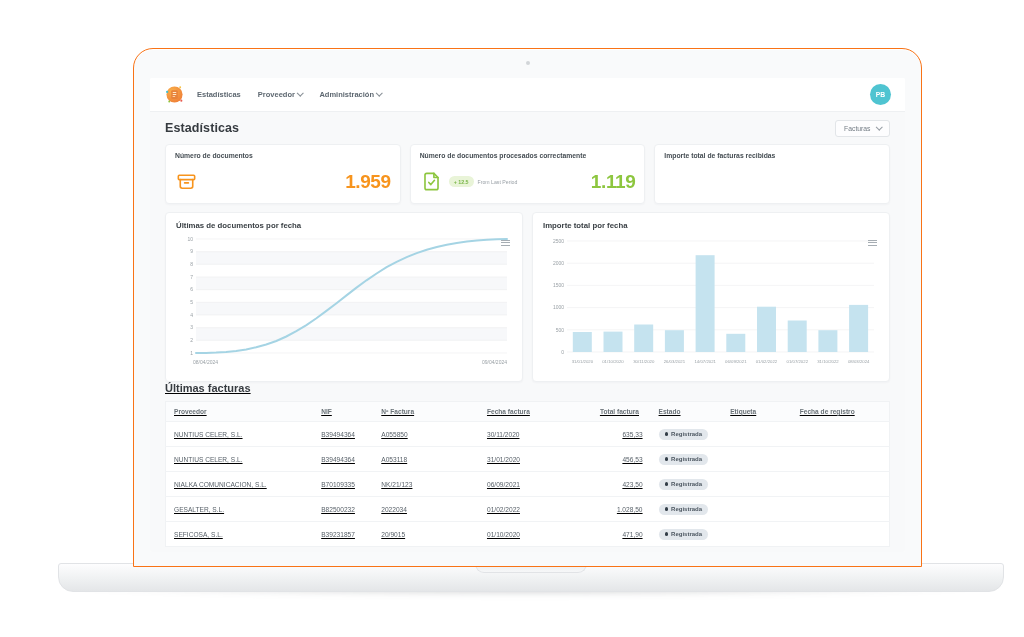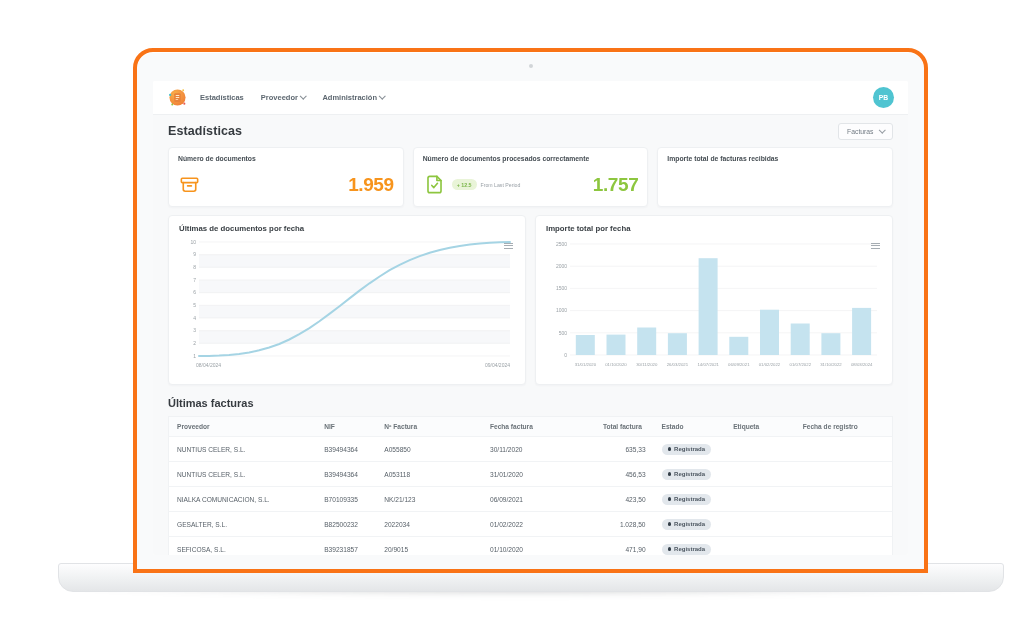--- a/index.html
+++ b/index.html
@@ -3,21 +3,21 @@
 <meta charset="utf-8">
 <style>
   html,body{margin:0;padding:0;background:#fff;}
   .stage{position:relative;width:1024px;height:637px;background:#fff;overflow:hidden;
          font-family:"Liberation Sans",sans-serif;-webkit-font-smoothing:antialiased;}
   
   .ground-shadow{position:absolute;left:70px;top:577px;width:910px;height:18px;border-radius:50%;
     background:radial-gradient(ellipse at center, rgba(55,60,66,.30) 0%, rgba(55,60,66,.12) 48%, rgba(55,60,66,0) 74%);
     filter:blur(3px);}
   .laptop-lid{position:absolute;left:133px;top:48px;width:787px;height:517px;background:#f9fafb;
-    border:4px solid #f97316;border-radius:20px 20px 0 0;box-shadow:inset 0 1px 1px #fff;}
+    border:1px solid #f97316;border-radius:20px 20px 0 0;box-shadow:inset 0 1px 1px #fff;}
   .camera{position:absolute;left:50%;top:12px;transform:translateX(-50%);width:4px;height:4px;border-radius:50%;background:#d2d5d8;}
   .screen{position:absolute;left:16px;top:29px;width:755px;height:474px;background:#fff;overflow:hidden;border-radius:2px;}
   .laptop-base{position:absolute;left:58px;top:563px;width:944px;height:27px;
     background:linear-gradient(#fdfdfe,#eff1f2 55%,#e4e6e8);border:1px solid #e1e3e6;border-radius:3px 3px 15px 15px;}
   .base-notch{position:absolute;left:50%;top:-1px;transform:translateX(-50%);width:110px;height:9px;
     background:linear-gradient(#ebedef,#f6f7f8);border:1px solid #e1e3e6;border-top:none;border-radius:0 0 9px 9px;}
   
   .navbar{height:34px;display:flex;align-items:center;padding:0 14px;background:#fff;border-bottom:1px solid #eef0f2;box-sizing:border-box;}
   .logo{width:21px;height:21px;display:inline-block;}
   .logo svg{width:100%;height:100%;}
@@ -46,21 +46,21 @@
   .badge-note{font-size:5.2px;color:#9aa1a7;margin-left:4px;white-space:nowrap;}
   
   .charts-row{display:flex;gap:9px;margin-top:8px;}
   .chart-card{flex:1;background:#fff;border:1px solid #eef0f2;border-radius:4px;padding:8px 10px;height:170px;
               box-sizing:border-box;position:relative;box-shadow:0 1px 2px rgba(30,40,50,.03);}
   .chart-title{font-size:7.8px;font-weight:700;color:#3a4045;}
   .chart-menu{position:absolute;right:10px;top:23px;cursor:pointer;padding:2px;}
   .chart-menu span{display:block;width:9px;height:1.2px;background:#a6adb3;margin:1.5px 0;}
   svg.chart{width:100%;height:138px;margin-top:2px;display:block;}
   
-  .table-section{margin-top:12px;}
+  .table-section{text-decoration:underline;}
   .section-title{font-size:11px;font-weight:700;color:#363b40;margin:0 0 7px;}
   table.invoices{width:100%;border-collapse:collapse;table-layout:fixed;background:#fff;border:1px solid #f0f2f4;}
   table.invoices th{font-size:6.6px;font-weight:600;color:#6a7278;text-align:left;padding:6px 8px;background:#fbfcfd;}
   table.invoices td{font-size:6.6px;color:#565f67;padding:6.5px 8px;border-top:1px solid #f1f3f5;background:#fff;
                     white-space:nowrap;overflow:hidden;}
   .num{text-align:right;}
   .status-pill{display:inline-flex;align-items:center;gap:3px;background:#e2e7ec;border-radius:8px;
                padding:2.5px 6px;font-size:6px;color:#4c5660;font-weight:600;}
   .status-dot{width:3.5px;height:3.5px;border-radius:50%;background:#333e48;display:inline-block;}
 </style>
@@ -136,21 +136,21 @@
             <div class="stat-card">
               <div class="stat-title">Número de documentos procesados correctamente</div>
               <div class="stat-body">
                 <span class="stat-icon"><svg viewBox="0 0 24 24" fill="none" stroke="#8dc63f" stroke-width="1.7" stroke-linecap="round" stroke-linejoin="round">
                     <path d="M14.5 3.5H7a1.8 1.8 0 0 0-1.8 1.8v13.4A1.8 1.8 0 0 0 7 20.5h10a1.8 1.8 0 0 0 1.8-1.8V7.8z"></path>
                     <path d="M14.5 3.5v4.3h4.3"></path>
                     <path d="M9.2 13l2.1 2.2 3.8-4.5"></path>
                   </svg></span>
                 <span class="badge-pill" style="background: rgb(233, 244, 216); color: rgb(122, 182, 72);">+ 12.5</span>
                 <span class="badge-note">From Last Period</span>
-                <span class="stat-value" style="color: rgb(141, 198, 63);">1.757</span>
+                <span class="stat-value" style="color: rgb(141, 198, 63);">1.119</span>
               </div>
             </div>
             <div class="stat-card">
               <div class="stat-title">Importe total de facturas recibidas</div>
             </div>
           </div>
 
         <div class="charts-row">
           <div class="chart-card">
             <div class="chart-title">Últimas de documentos por fecha</div>

